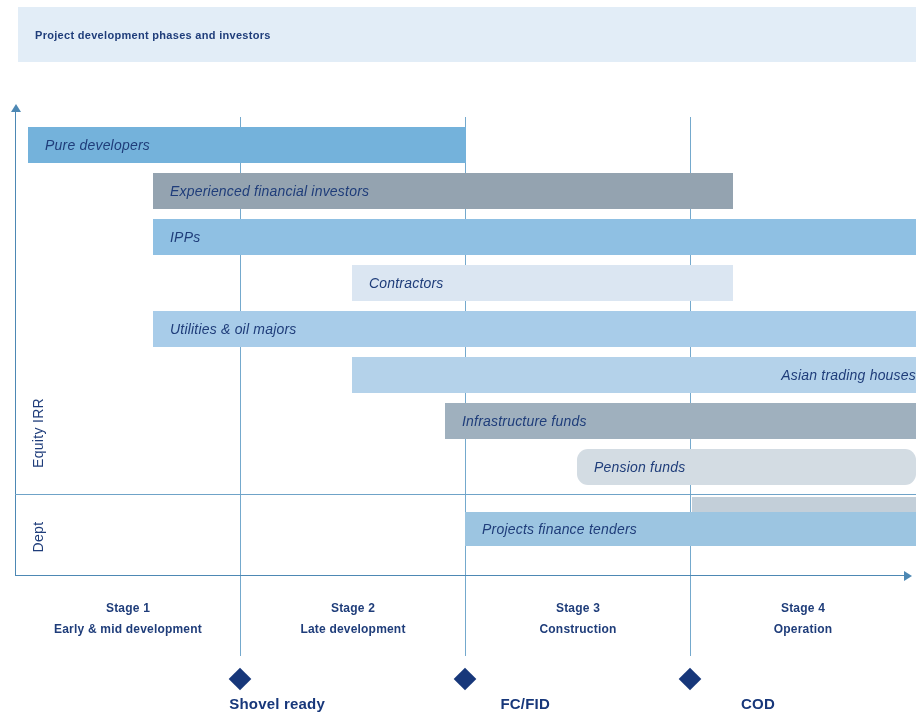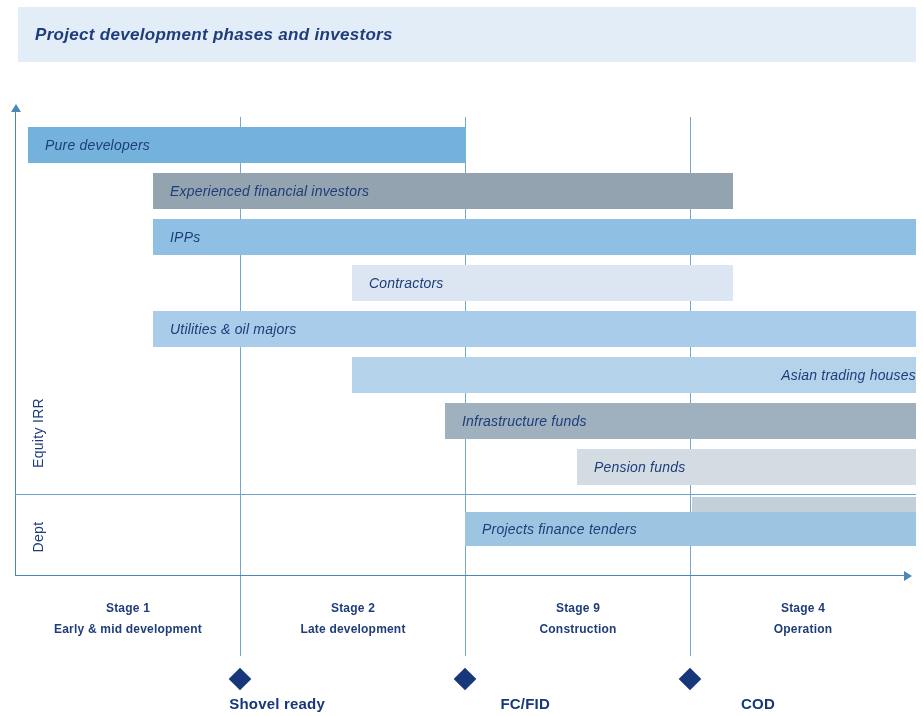--- a/index.html
+++ b/index.html
@@ -6,23 +6,22 @@
   .canvas {
     position:relative; width:923px; height:716px; overflow:hidden;
     background:var(--page_bg,#fff);
     font-family:"Liberation Sans", sans-serif;
   }
   .header {
     position:absolute; left:18px; top:7px; width:898px; height:55px;
     background:var(--header_bg,#e2edf7); display:flex; align-items:center;
   }
   .title {
-    margin:0 0 0 17px; font-size:17px; font-weight:700; letter-spacing:.3px;
+    margin:0 0 0 17px; font-size:11px; font-weight:700; letter-spacing:.3px;
     color:var(--navy_text,#1f3d7a);
-    font-style:italic;
   }
   .plot { position:absolute; left:0; top:0; width:923px; height:716px; }
 
   .gridline { position:absolute; top:117px; height:539px; width:1px;
     background:var(--grid_line,#74a9cd); z-index:1; }
 
   .y-axis { position:absolute; left:15px; top:112px; width:1px; height:463px;
     background:var(--axis_line,#4d88b4); z-index:3; }
   .y-arrow { position:absolute; left:11px; top:104px; width:0; height:0; z-index:3;
     border-left:5px solid transparent; border-right:5px solid transparent;
@@ -86,39 +85,39 @@
       </div>
       <div class="bar" style="left: 153px; top: 311px; width: 763px; height: 36px; background: rgb(168, 204, 233);">
         <span class="bar-label">Utilities &amp; oil majors</span>
       </div>
       <div class="bar" style="left: 352px; top: 357px; width: 564px; height: 36px; background: rgb(180, 210, 234); justify-content: flex-end;">
         <span class="bar-label">Asian trading houses</span>
       </div>
       <div class="bar" style="left: 445px; top: 403px; width: 471px; height: 36px; background: rgb(159, 176, 190);">
         <span class="bar-label">Infrastructure funds</span>
       </div>
-      <div class="bar" style="left: 577px; top: 449px; width: 339px; height: 36px; background: rgb(211, 220, 227);">
+      <div class="bar" style="left: 577px; top: 449px; width: 339px; height: 36px; background: rgb(211, 220, 227); border-radius: 11px;">
         <span class="bar-label">Pension funds</span>
       </div>
       <div class="bar" style="left: 692px; top: 497px; width: 224px; height: 33px; background: rgb(195, 207, 217); align-items: flex-end;">
         <span class="bar-label">Tax equity</span>
       </div>
       <div class="bar" style="left: 465px; top: 512px; width: 451px; height: 34px; background: rgb(156, 197, 225);">
         <span class="bar-label">Projects finance tenders</span>
       </div>
       <div class="stage" style="left: 16px;">
         <div class="stage-line1">Stage 1</div>
         <div class="stage-line2">Early &amp; mid development</div>
       </div>
       <div class="stage" style="left: 241px;">
         <div class="stage-line1">Stage 2</div>
         <div class="stage-line2">Late development</div>
       </div>
       <div class="stage" style="left: 466px;">
-        <div class="stage-line1">Stage 9</div>
+        <div class="stage-line1">Stage 3</div>
         <div class="stage-line2">Construction</div>
       </div>
       <div class="stage" style="left: 691px;">
         <div class="stage-line1">Stage 4</div>
         <div class="stage-line2">Operation</div>
       </div>
       <div class="diamond" style="left: 232px;"></div>
       <div class="milestone-label" style="left: 155px;">Shovel ready</div>
       <div class="diamond" style="left: 457px;"></div>
       <div class="milestone-label" style="left: 380px;">FC/FID</div>

